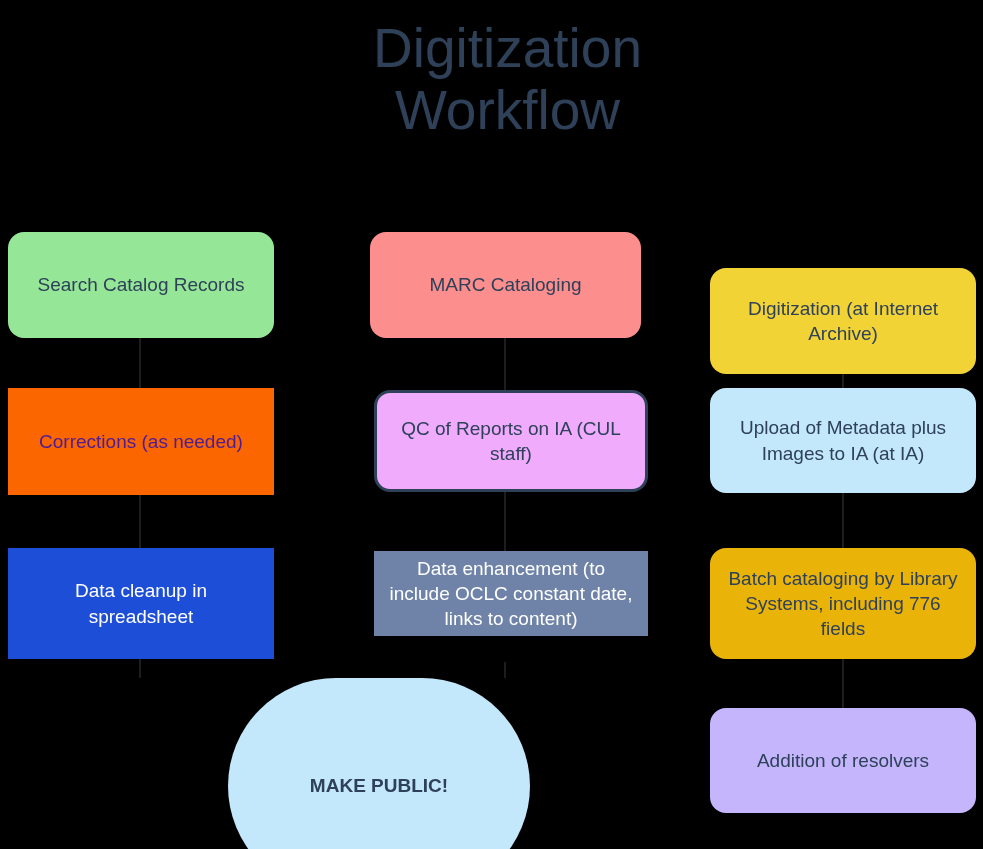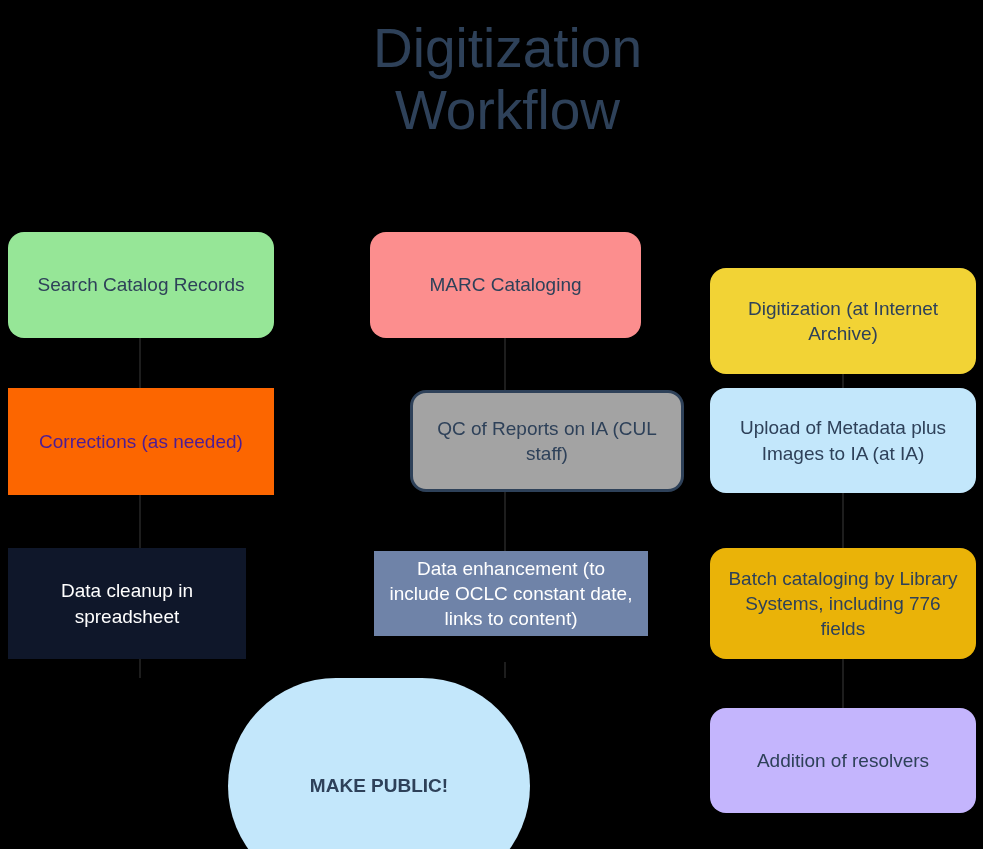--- a/index.html
+++ b/index.html
@@ -92,27 +92,27 @@
       </div>
       <div class="node rounded" style="left: 370px; top: 232px; width: 271px; height: 106px; background: rgb(252, 142, 142); color: rgb(46, 65, 89);">
         <span class="label">MARC Cataloging</span>
       </div>
       <div class="node rounded" style="left: 710px; top: 232px; width: 266px; height: 106px; background: rgb(242, 211, 53); color: rgb(46, 65, 89); margin-top: 36px;">
         <span class="label">Digitization (at Internet Archive)</span>
       </div>
       <div class="node square" style="left: 8px; top: 388px; width: 266px; height: 107px; background: rgb(252, 102, 0); color: #4c1d95;">
         <span class="label">Corrections (as needed)</span>
       </div>
-      <div class="node rounded outlined" style="left: 374px; top: 390px; width: 274px; height: 102px; background: #a3a3a3; color: rgb(46, 65, 89); margin-left: 36px;">
+      <div class="node rounded outlined" style="left: 374px; top: 390px; width: 274px; height: 102px; background: #f0abfc; color: rgb(46, 65, 89);">
         <span class="label">QC of Reports on IA (CUL staff)</span>
       </div>
       <div class="node rounded" style="left: 710px; top: 388px; width: 266px; height: 105px; background: rgb(195, 231, 251); color: rgb(46, 65, 89);">
         <span class="label">Upload of Metadata plus Images to IA (at IA)</span>
       </div>
-      <div class="node square" style="left: 8px; top: 548px; width: 238px; height: 111px; background: #0f172a; color: rgb(255, 255, 255);">
+      <div class="node square" style="left: 8px; top: 548px; width: 266px; height: 111px; background: #1d4ed8; color: rgb(255, 255, 255);">
         <span class="label">Data cleanup in spreadsheet</span>
       </div>
       <div class="node square" style="left: 374px; top: 551px; width: 274px; height: 85px; background: rgb(111, 131, 168); color: rgb(255, 255, 255);">
         <span class="label">Data enhancement (to include OCLC constant date, links to content)</span>
       </div>
       <div class="node rounded" style="left: 710px; top: 548px; width: 266px; height: 111px; background: #eab308; color: rgb(46, 65, 89);">
         <span class="label">Batch cataloging by Library Systems, including 776 fields</span>
       </div>
       <div class="node stadium bold" style="left: 228px; top: 678px; width: 302px; height: 216px; background: rgb(195, 231, 251); color: rgb(46, 65, 89);">
         <span class="label">MAKE PUBLIC!</span>

